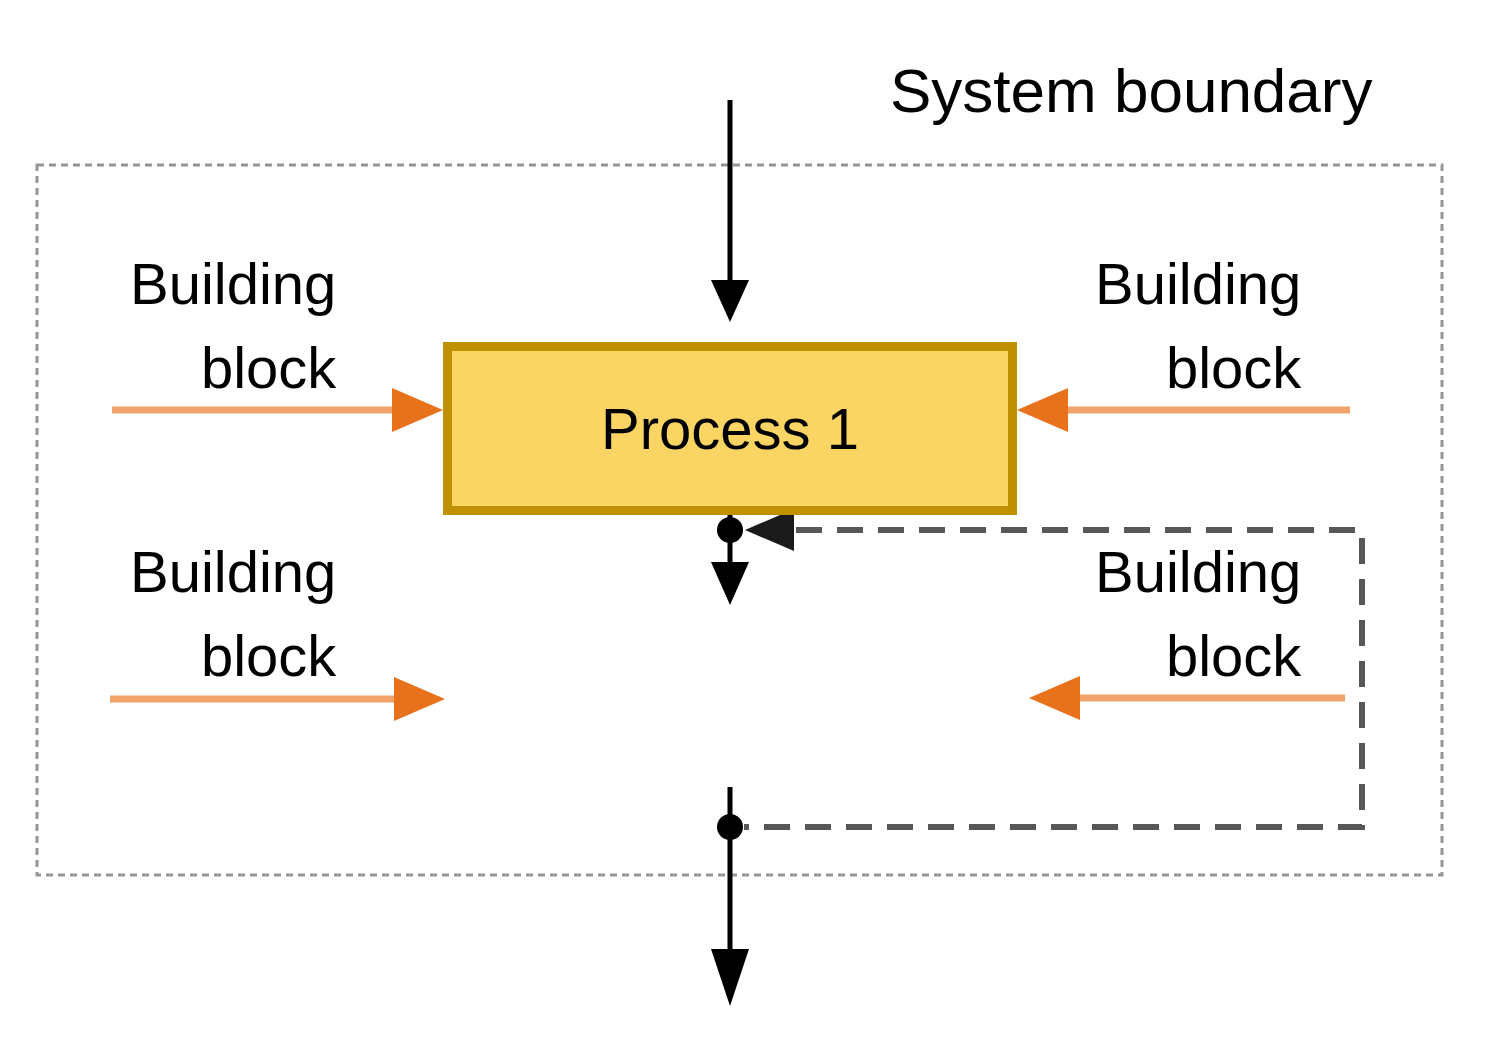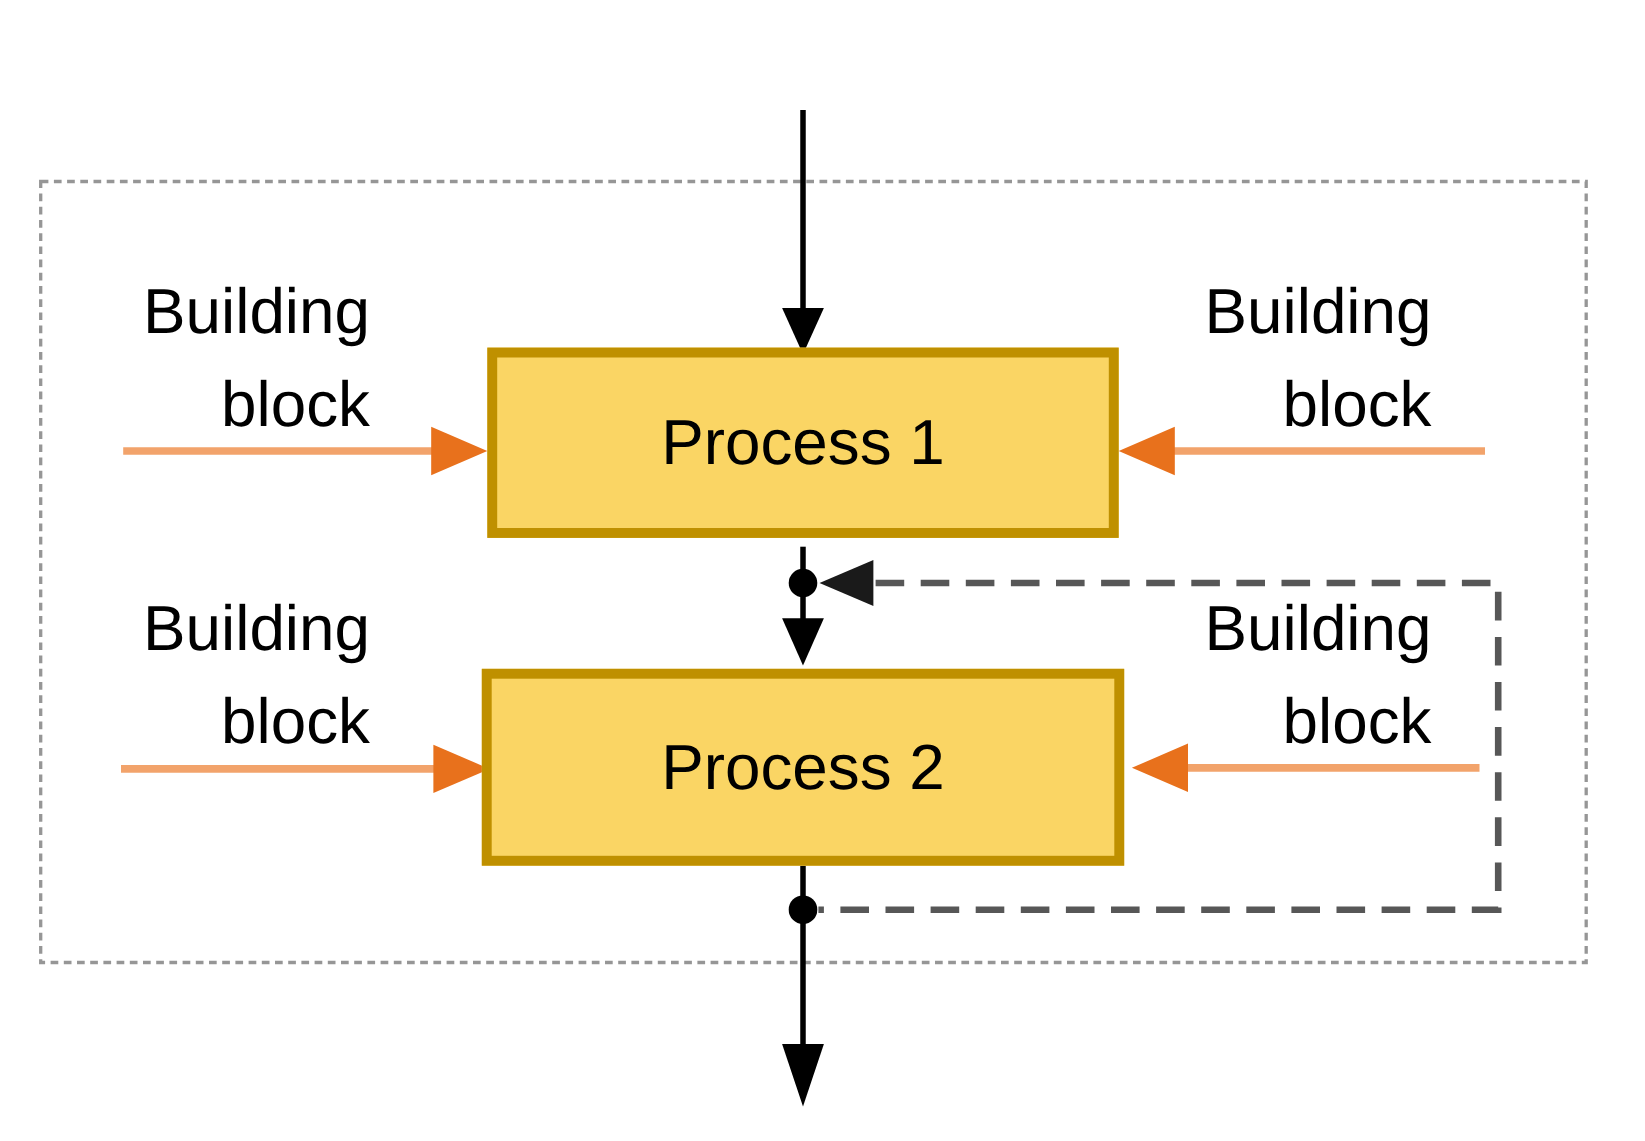--- a/index.html
+++ b/index.html
@@ -26,21 +26,21 @@
     position:absolute;z-index:2;
     box-sizing:border-box;
     background:var(--process-fill);
     border:9px solid var(--process-border);
     display:flex;align-items:center;justify-content:center;
   }
   .process-label{
     font-size:58px;line-height:1;color:var(--text-color);
     letter-spacing:0px;
   }
-  .p1{left:443px;top:316px;width:574px;height:173px;}
+  .p1{left:443px;top:342px;width:574px;height:173px;}
   .p2{left:438px;top:608px;width:584px;height:179px;}
   .title{
     position:absolute;z-index:3;
     left:890px;top:55px;
     font-size:62px;line-height:1.15;
     white-space:nowrap;
   }
   .bb-label{
     position:absolute;z-index:3;
     font-size:58px;line-height:84px;
@@ -91,24 +91,22 @@
       <polygon points="1017,410 1068,388 1068,432" style="fill:var(--input-arrow-head);"></polygon>
 
       <line x1="1345" y1="698" x2="1074" y2="698" style="stroke:var(--input-arrow-line);stroke-width:7;"></line>
       <polygon points="1029,698 1080,676 1080,720" style="fill:var(--input-arrow-head);"></polygon>
     </g>
   </svg>
 
   <div class="process p1">
     <span class="process-label">Process 1</span>
   </div>
-  <div class="process p2">
-    <span class="process-label">Process 2</span>
-  </div>
 
+  <div class="title">System boundary</div>
 
   <div class="bb-label bb-ul">Building
 block</div>
   <div class="bb-label bb-ur">Building
 block</div>
   <div class="bb-label bb-ll">Building
 block</div>
   <div class="bb-label bb-lr">Building
 block</div>
 

